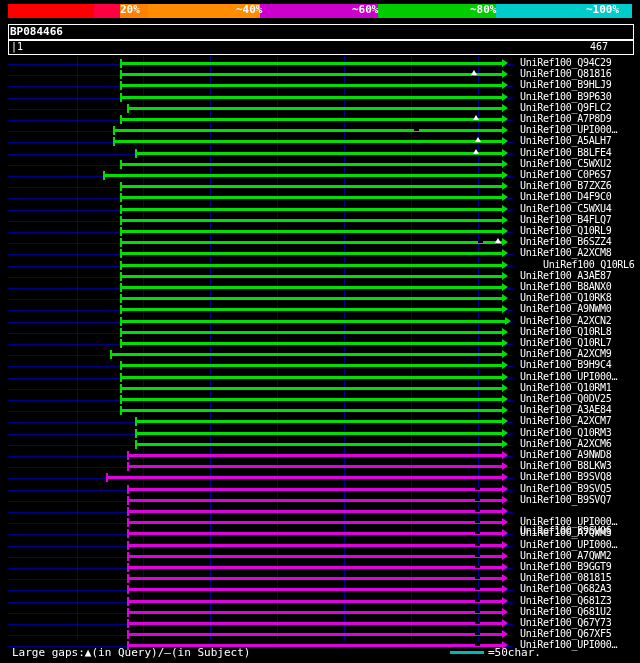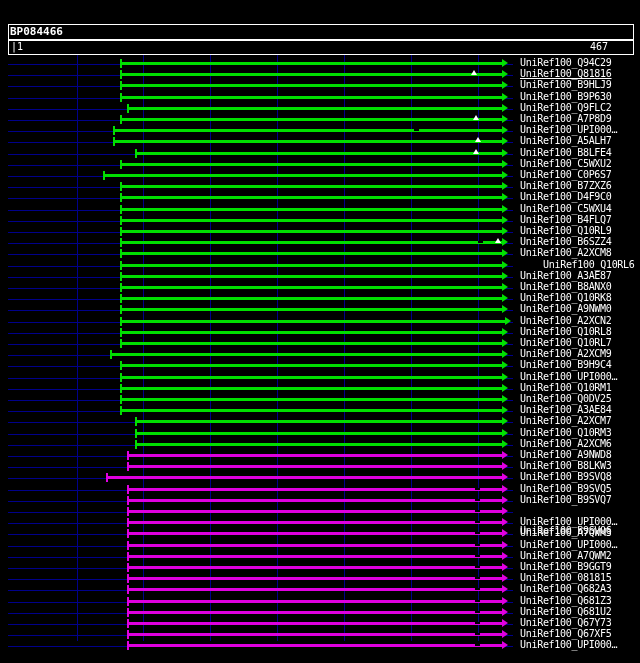--- a/index.html
+++ b/index.html
@@ -39,20 +39,34 @@
   #footer{position:absolute;left:8px;top:646px;width:624px;height:14px;font-size:11px;color:#fff;}
   #footer .f1{position:absolute;left:4px;top:0;}
   #footer .f2{position:absolute;left:442px;top:5px;width:34px;height:3px;background:#00b7b7;}
   #footer .f3{position:absolute;left:480px;top:0;}
 </style>
 </head>
 <body>
 
 <div id="wrap">
 
+  <div id="legend">
+      <div class="legseg" style="left: 0px; width: 86px; background: rgb(255, 0, 0);"></div>
+      <div class="legseg" style="left: 86px; width: 26px; background: rgb(255, 0, 64);"></div>
+      <div class="legseg" style="left: 112px; width: 28px; background: rgb(255, 127, 0);"></div>
+      <div class="legseg" style="left: 140px; width: 112px; background: rgb(255, 140, 0);"></div>
+      <div class="legseg" style="left: 252px; width: 118px; background: rgb(204, 0, 204);"></div>
+      <div class="legseg" style="left: 370px; width: 118px; background: rgb(0, 204, 0);"></div>
+      <div class="legseg" style="left: 488px; width: 136px; background: rgb(0, 204, 204);"></div>
+      <div class="leglabel" style="left: 112px;">20%</div>
+      <div class="leglabel" style="left: 228px;">~40%</div>
+      <div class="leglabel" style="left: 344px;">~60%</div>
+      <div class="leglabel" style="left: 462px;">~80%</div>
+      <div class="leglabel" style="left: 578px;">~100%</div>
+    </div>
 
   <div id="querybox"></div>
   <div id="querylabel">BP084466</div>
 
   <div id="rulerbox"></div>
   <div id="ruler-start">|1</div>
   <div id="ruler-end">467</div>
 
   <div id="plot">
       <div class="rowline" style="top: 9px;"></div>
@@ -398,21 +412,21 @@
       </div>
       <div class="hitrow" style="top: 586.4px; left: 0px; width: 505px;">
         <div class="hitbar" style="left: 120px; width: 375px; background: rgb(224, 0, 224);"></div>
         <div style="position: absolute; left: 119px; top: 0px; width: 2px; height: 9px; background: rgb(224, 0, 224);"></div>
         <div class="hitcap" style="left: 494px; border-left: 6px solid rgb(224, 0, 224);"></div>
         <div class="gaps" style="left: 467px;"></div>
       </div>
     </div>
   <div id="labels">
       <div class="lbl" style="top: 2px;">UniRef100_Q94C29</div>
-      <div class="lbl" style="top: 13.2px; text-decoration: underline;">UniRef100_Q81816</div>
+      <div class="lbl" style="top: 13.2px;">UniRef100_Q81816</div>
       <div class="lbl" style="top: 24.4px;">UniRef100_B9HLJ9</div>
       <div class="lbl" style="top: 35.6px;">UniRef100_B9P630</div>
       <div class="lbl" style="top: 46.8px;">UniRef100_Q9FLC2</div>
       <div class="lbl" style="top: 58px;">UniRef100_A7P8D9</div>
       <div class="lbl" style="top: 69.2px;">UniRef100_UPI000…</div>
       <div class="lbl" style="top: 80.4px;">UniRef100_A5ALH7</div>
       <div class="lbl" style="top: 91.6px;">UniRef100_B8LFE4</div>
       <div class="lbl" style="top: 102.8px;">UniRef100_C5WXU2</div>
       <div class="lbl" style="top: 114px;">UniRef100_C0P6S7</div>
       <div class="lbl" style="top: 125.2px;">UniRef100_B7ZXZ6</div>
@@ -452,13 +466,18 @@
       <div class="lbl" style="top: 506px;">UniRef100_B9GGT9</div>
       <div class="lbl" style="top: 517.2px;">UniRef100_081815</div>
       <div class="lbl" style="top: 528.4px;">UniRef100_Q682A3</div>
       <div class="lbl" style="top: 539.6px;">UniRef100_Q681Z3</div>
       <div class="lbl" style="top: 550.8px;">UniRef100_Q681U2</div>
       <div class="lbl" style="top: 562px;">UniRef100_Q67Y73</div>
       <div class="lbl" style="top: 573.2px;">UniRef100_Q67XF5</div>
       <div class="lbl" style="top: 584.4px;">UniRef100_UPI000…</div>
     </div>
 
+  <div id="footer">
+    <span class="f1">Large gaps:▲(in Query)/–(in Subject)</span>
+    <span class="f2"></span>
+    <span class="f3">=50char.</span>
+  </div>
 </div>
 
 </body></html>

